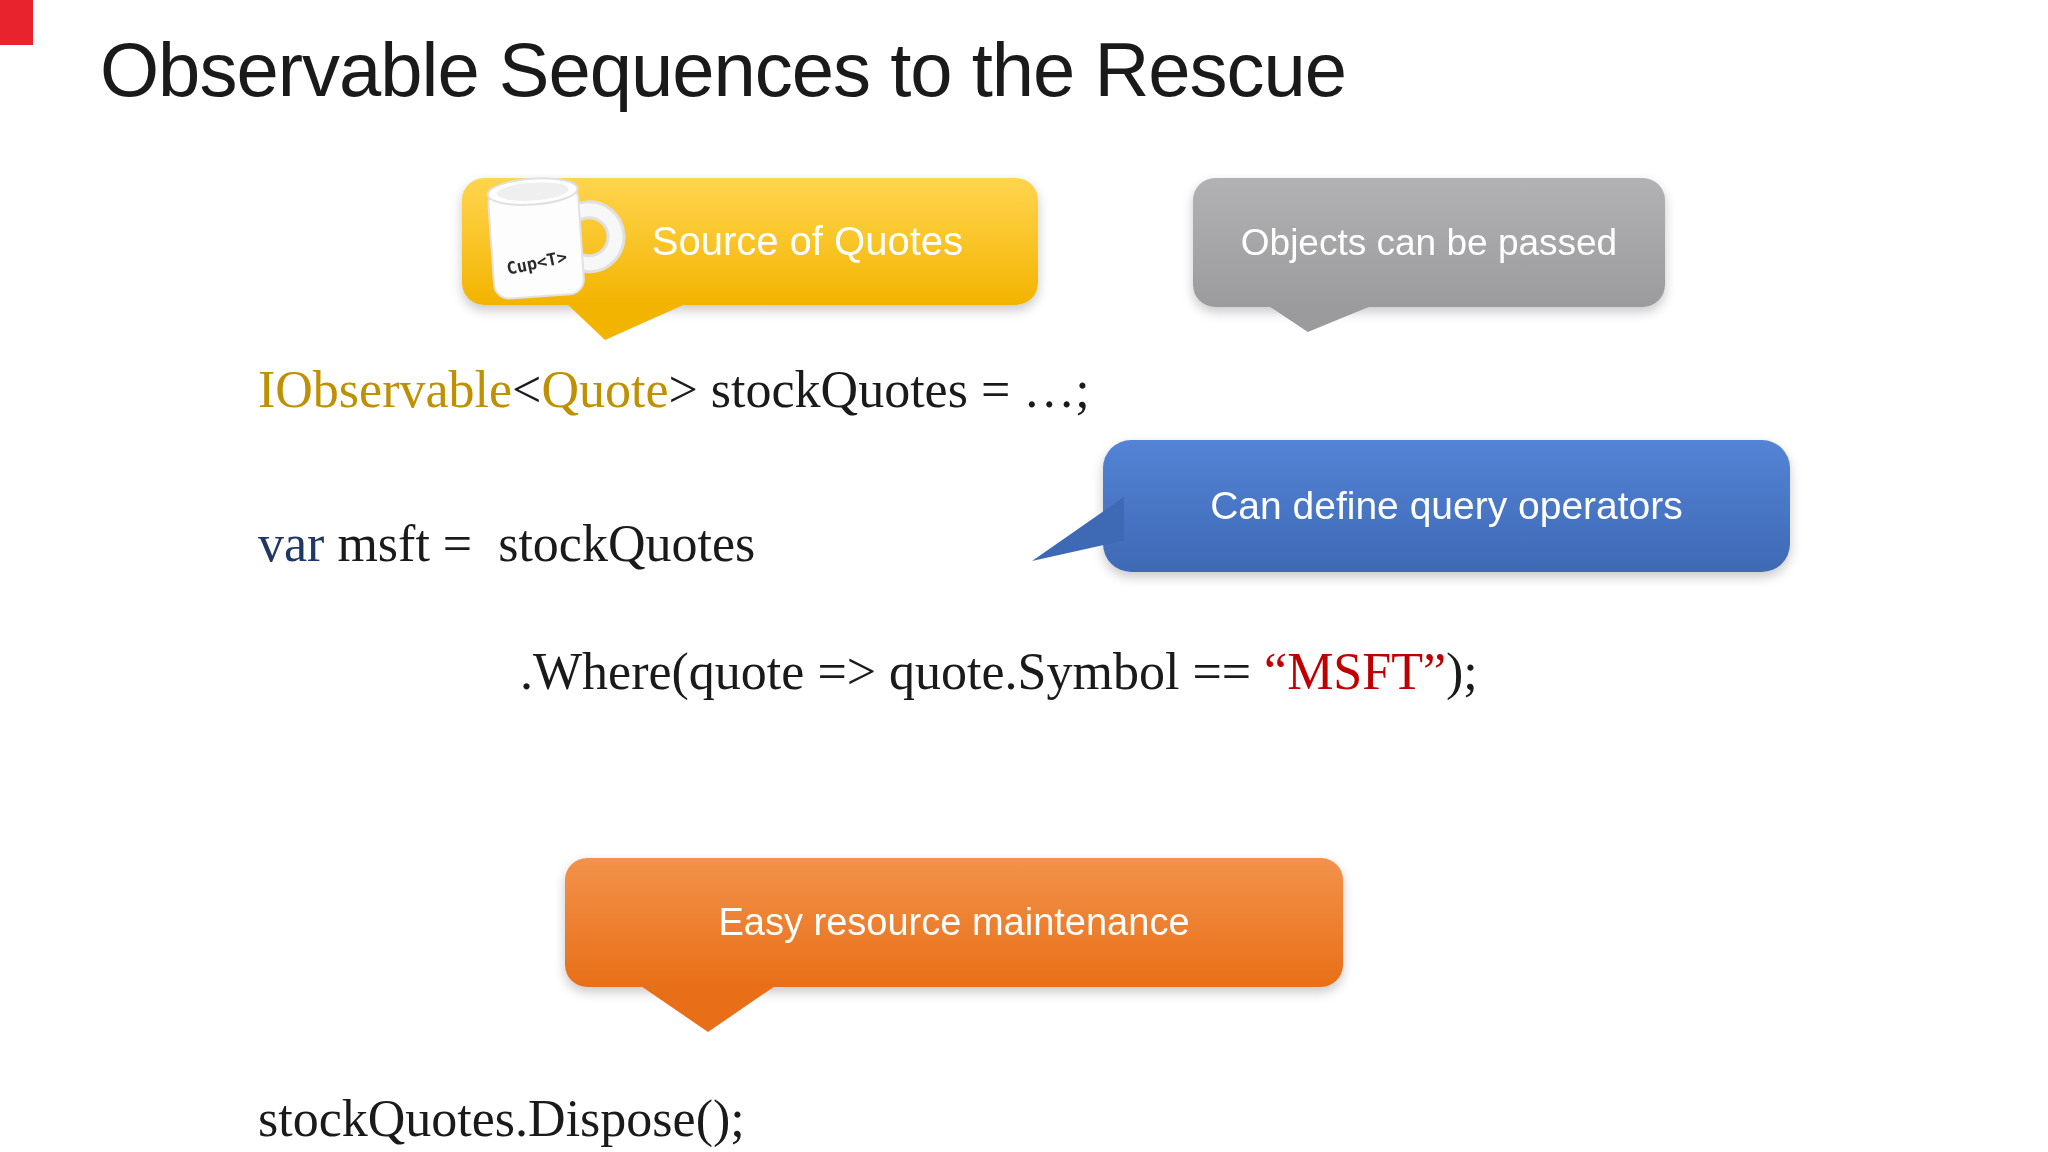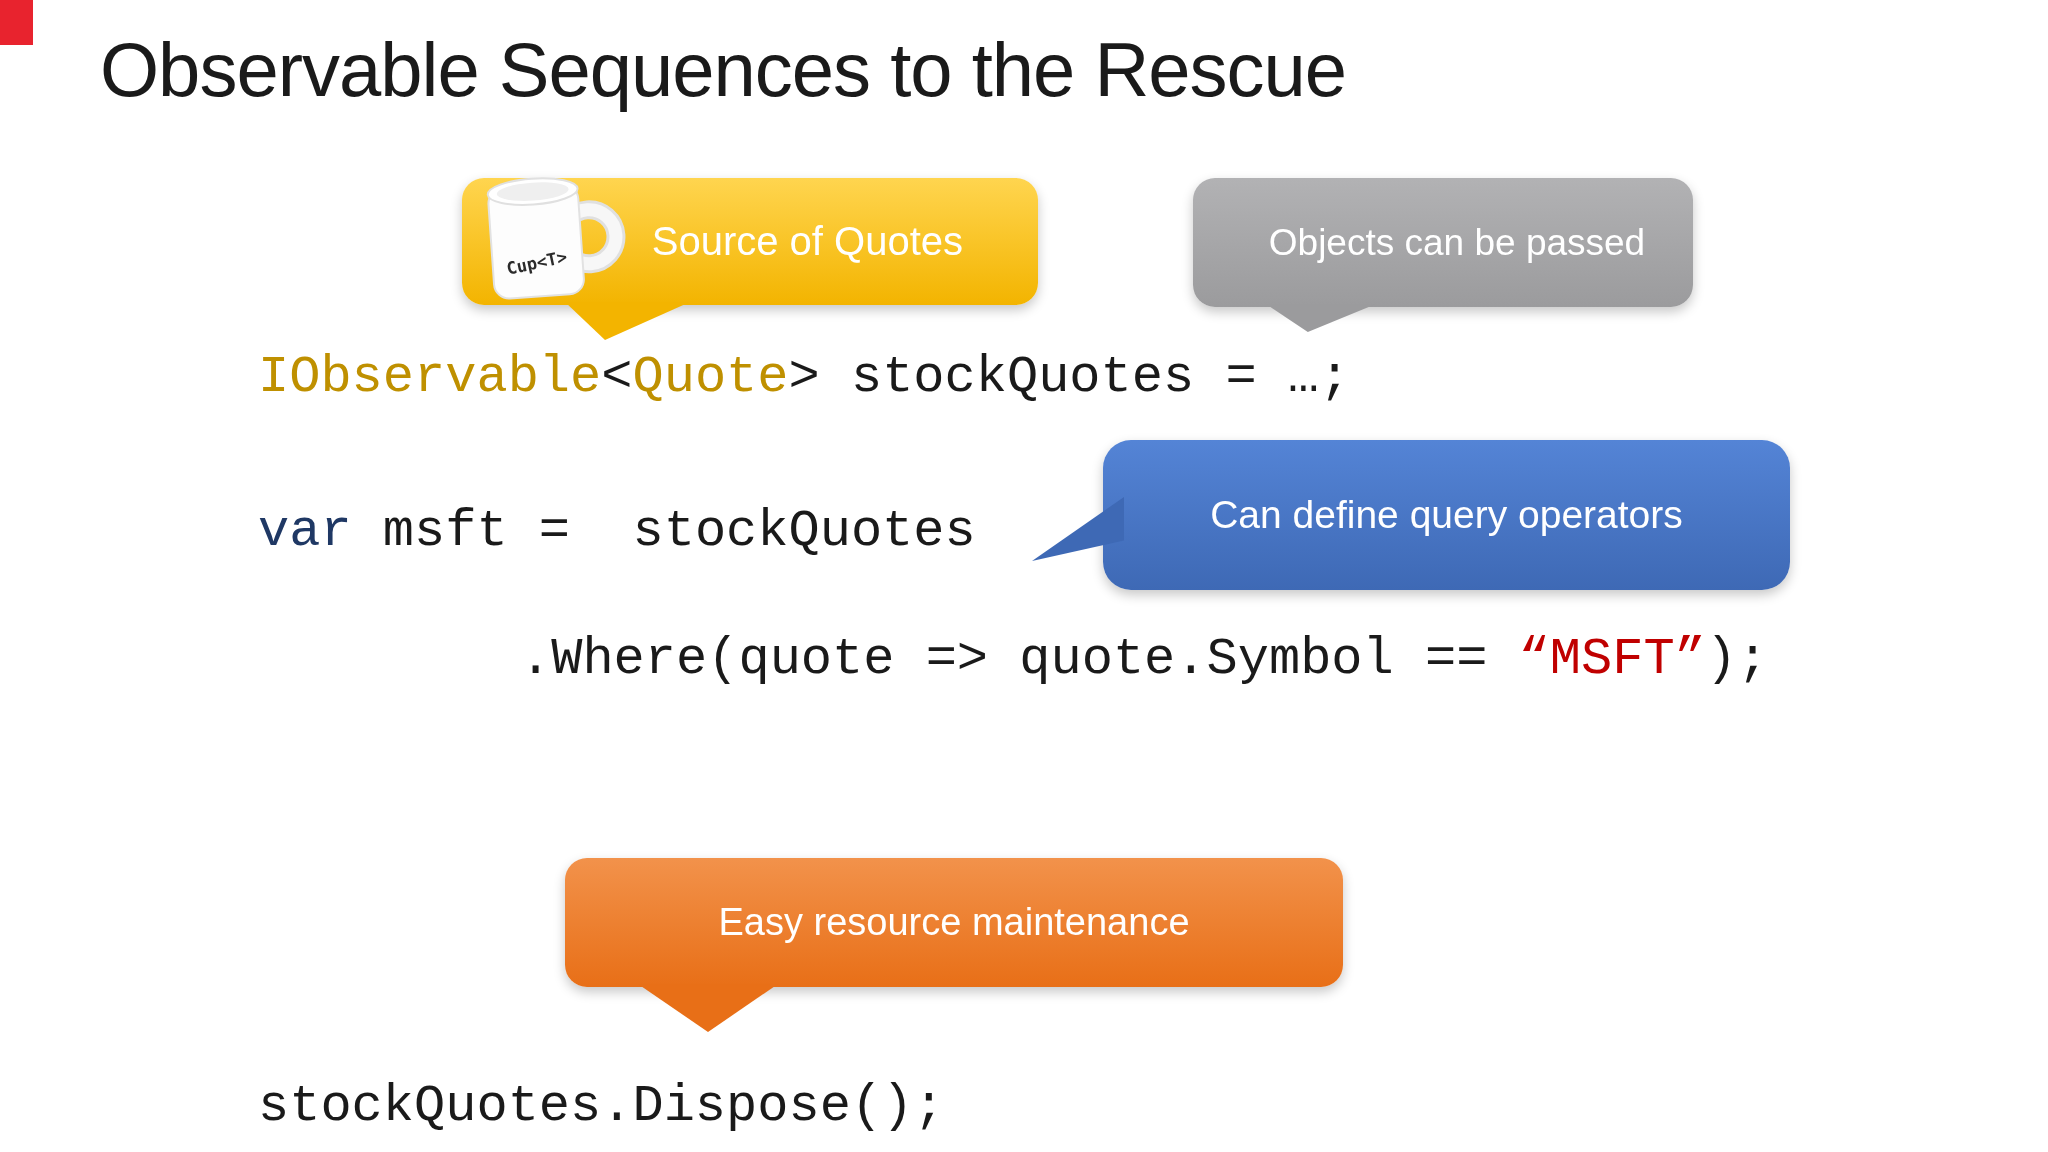--- a/index.html
+++ b/index.html
@@ -10,41 +10,41 @@
          letter-spacing:-1px;color:var(--title_color);}
   
   .callout{position:absolute;display:flex;align-items:center;justify-content:center;
            color:var(--callout_text);border-radius:22px;box-shadow:0 5px 12px rgba(0,0,0,.22);}
   .callout .label{white-space:nowrap;}
   .co-yellow{left:462px;top:178px;width:576px;height:127px;
              background:linear-gradient(180deg,var(--callout_yellow_top),var(--callout_yellow_bottom));
              font-size:40px;justify-content:flex-end;padding-right:75px;box-sizing:border-box;}
   .co-gray{left:1193px;top:178px;width:472px;height:129px;
            background:linear-gradient(180deg,var(--callout_gray_top),var(--callout_gray_bottom));
-           font-size:37px;padding-left:28px;}
-  .co-blue{left:1103px;top:440px;width:687px;height:150px;border-radius:28px;
+           font-size:37px;}
+  .co-blue{left:1103px;top:440px;width:687px;height:132px;border-radius:28px;
            background:linear-gradient(180deg,var(--callout_blue_top),var(--callout_blue_bottom));
            font-size:39px;}
   .co-orange{left:565px;top:858px;width:778px;height:129px;
              background:linear-gradient(180deg,var(--callout_orange_top),var(--callout_orange_bottom));
              font-size:38px;}
   .tail{position:absolute;}
   .tail-yellow{left:565px;top:302px;width:125px;height:38px;background:var(--callout_yellow_bottom);
                clip-path:polygon(0 0,100% 0,32% 100%);}
   .tail-gray{left:1266px;top:304px;width:110px;height:28px;background:var(--callout_gray_bottom);
              clip-path:polygon(0 0,100% 0,38% 100%);}
   .tail-blue{left:1032px;top:497px;width:92px;height:64px;background:var(--callout_blue_bottom);
              clip-path:polygon(100% 0,100% 68%,0 100%);}
   .tail-orange{left:638px;top:984px;width:140px;height:48px;background:var(--callout_orange_bottom);
                clip-path:polygon(0 0,100% 0,50% 100%);}
   
   .mug{position:absolute;left:473px;top:172px;width:160px;height:134px;}
   
-  .code{position:absolute;font-family:Liberation Mono, monospace;font-size:52px;line-height:66px;
-        white-space:pre;color:var(--code_plain);}
+  .code{position:absolute;font-family:Liberation Serif, serif;font-size:52px;line-height:66px;
+        white-space:pre;color:var(--code_plain);margin-top:12px;}
   .line1{left:258px;top:345px;}
   .line2{left:258px;top:499px;}
   .line3{left:520px;top:627px;}
   .line4{left:258px;top:779px;}
   .line5{left:258px;top:1074px;}
   .seg-plain{color:var(--code_plain);}
   .seg-type{color:var(--code_type);}
   .seg-keyword{color:var(--code_keyword);}
   .seg-string{color:var(--code_string);}
   .seg-comment{color:var(--code_comment);}

